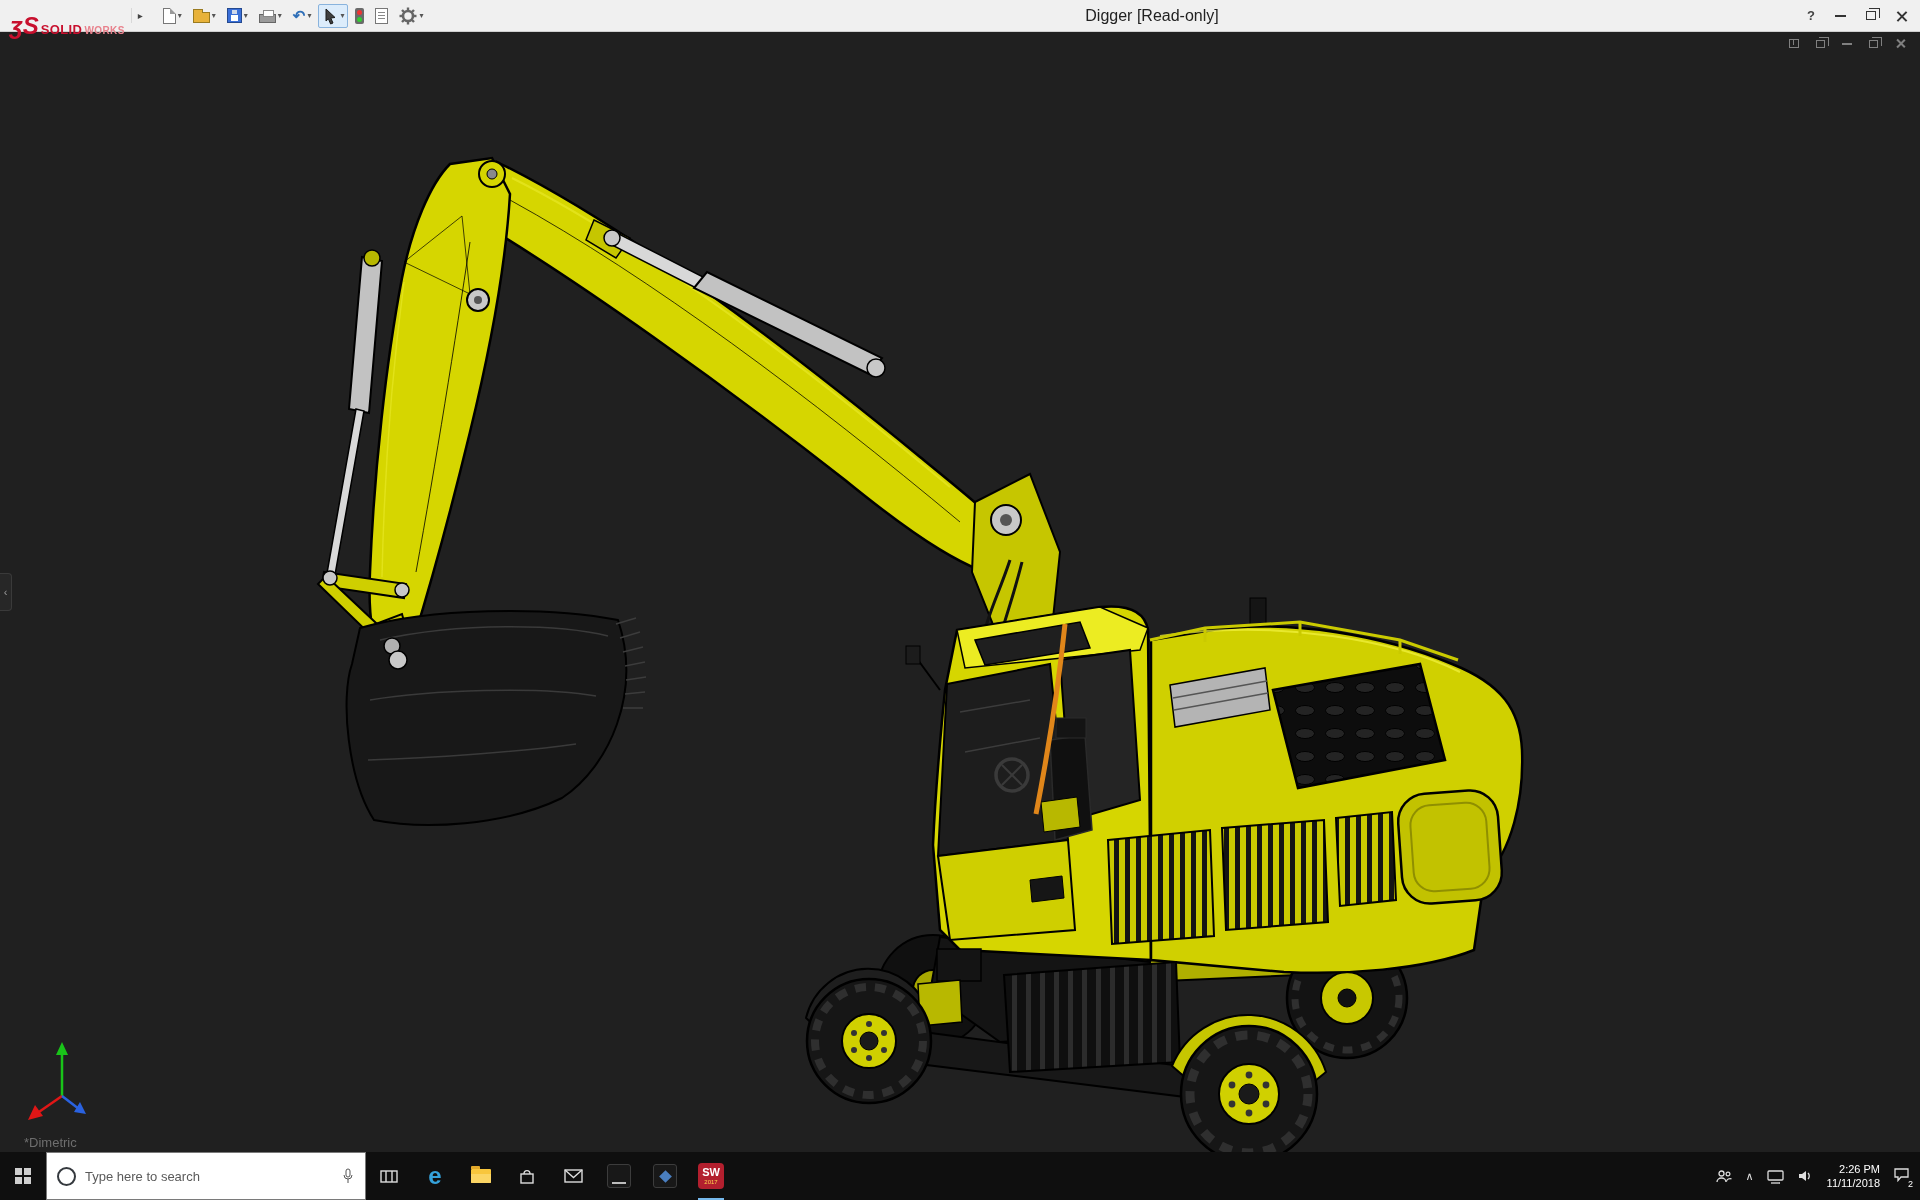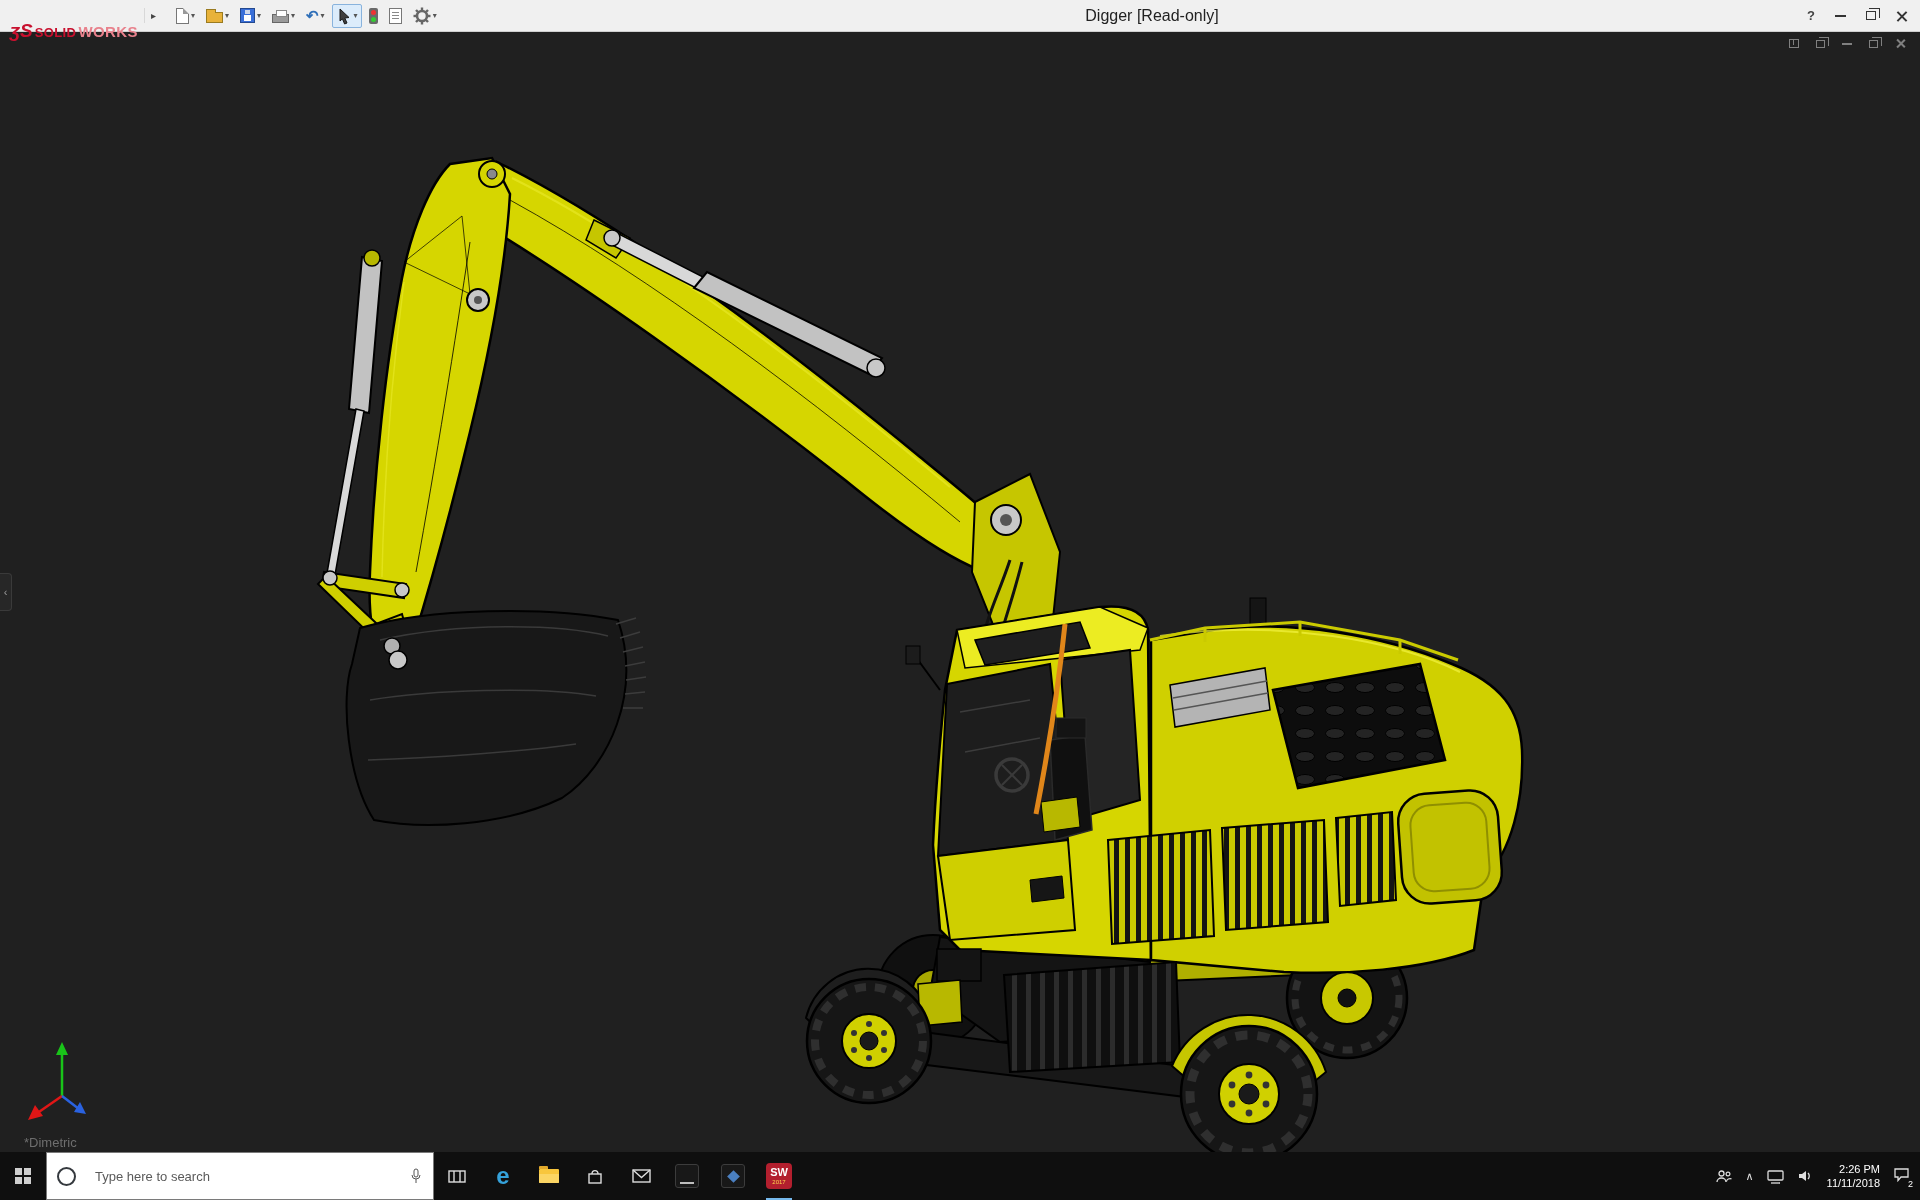--- a/index.html
+++ b/index.html
@@ -3,23 +3,23 @@
 <meta charset="utf-8">
 <style>
   * { margin:0; padding:0; box-sizing:border-box; }
   html,body { width:1920px; height:1200px; overflow:hidden;
     font-family:"Liberation Sans", sans-serif; background:#202020; position:relative; }
 
   
   .titlebar{position:absolute;top:0;left:0;right:0;height:32px;background:#f0f0f0;
     border-bottom:1px solid #cfcfcf;display:flex;align-items:center;z-index:10;}
   .brand{display:flex;align-items:baseline;padding:0 6px 0 10px;gap:2px;}
-  .brand .glyph{font-size:19px;font-weight:bold;font-style:italic;color:#c8102e;line-height:1;}
+  .brand .glyph{font-size:24px;font-weight:bold;font-style:italic;color:#c8102e;line-height:1;}
   .brand .solid{font-size:13px;font-weight:bold;color:#c8102e;letter-spacing:.4px;}
-  .brand .works{font-size:15px;font-weight:bold;color:#e8818c;letter-spacing:.4px;margin-top:32px;}
+  .brand .works{font-size:10px;font-weight:bold;color:#e8818c;letter-spacing:.4px;margin-top:32px;}
   .flyout{font-size:10px;color:#444;padding:2px 6px;border-left:1px solid #d8d8d8;}
   .toolbar{display:flex;align-items:center;margin-left:10px;gap:3px;}
   .tb-btn{height:24px;display:flex;align-items:center;padding:0 3px;border:1px solid transparent;border-radius:2px;gap:2px;}
   .tb-btn.active{background:#dcecfb;border-color:#89b3dd;}
   .dd{font-size:8px;color:#555;}
   
   .i-newdoc{width:13px;height:16px;background:#fff;border:1px solid #777;position:relative;}
   .i-newdoc::after{content:"";position:absolute;top:-1px;right:-1px;border:3px solid;border-color:#f0f0f0 #f0f0f0 #999 #999;}
   .i-folder{width:17px;height:11px;background:#e8b23a;border:1px solid #9a7b20;position:relative;margin-top:3px;}
   .i-folder::before{content:"";position:absolute;top:-4px;left:-1px;width:8px;height:3px;background:#e8b23a;border:1px solid #9a7b20;border-bottom:none;}
@@ -63,22 +63,22 @@
     display:flex;align-items:center;justify-content:center;color:#9a9a9a;font-size:11px;}
   .triad{position:absolute;left:22px;bottom:26px;}
   .orientation{position:absolute;left:24px;bottom:2px;font-size:13px;color:#6e6e6e;}
 
   
   .taskbar{position:absolute;bottom:0;left:0;right:0;height:48px;background:#0f0f0f;
     display:flex;align-items:center;z-index:10;}
   .start{width:46px;height:48px;display:flex;align-items:center;justify-content:center;}
   .win-logo{display:grid;grid-template-columns:7px 7px;grid-template-rows:7px 7px;gap:2px;}
   .win-logo i{background:#cfcfcf;display:block;}
-  .searchbox{width:388px;height:48px;background:#ffffff;border:1px solid #7a7a7a;
-    display:flex;align-items:center;gap:19px;padding:0 10px;}
+  .searchbox{width:320px;height:48px;background:#ffffff;border:1px solid #7a7a7a;
+    display:flex;align-items:center;gap:9px;padding:0 10px;}
   .cortana{width:19px;height:19px;border:2px solid #35393e;border-radius:50%;flex:none;}
   .search-text{font-size:13px;color:#5a5a5a;white-space:nowrap;flex:1;}
   .tb-app{width:46px;height:48px;display:flex;align-items:center;justify-content:center;position:relative;}
   .run-ind{position:absolute;bottom:0;left:10px;width:26px;height:2px;background:#76b9ed;}
   .edge-e{font-size:24px;font-weight:bold;color:#35a2db;line-height:1;}
   .tb-folder{width:20px;height:14px;background:#f8c63d;border-radius:1px;position:relative;}
   .tb-folder::before{content:"";position:absolute;top:-3px;left:0;width:9px;height:3px;background:#e2a92b;border-radius:1px 1px 0 0;}
   .tb-folder::after{content:"";position:absolute;left:0;bottom:0;width:20px;height:9px;background:#fbd564;border-radius:0 0 1px 1px;}
   .dark-app{width:24px;height:24px;background:#181818;border:1px solid #3c3c3c;border-radius:3px;position:relative;}
   .dark-app.cmd::after{content:"";position:absolute;left:4px;bottom:3px;width:14px;height:2px;background:#bdbdbd;}

